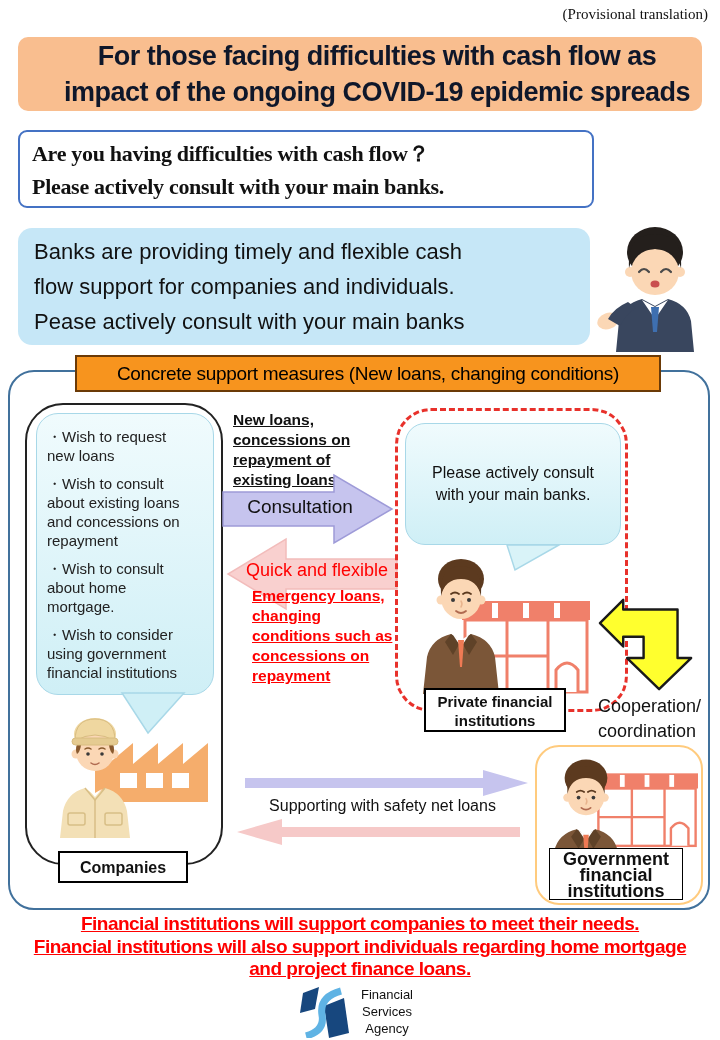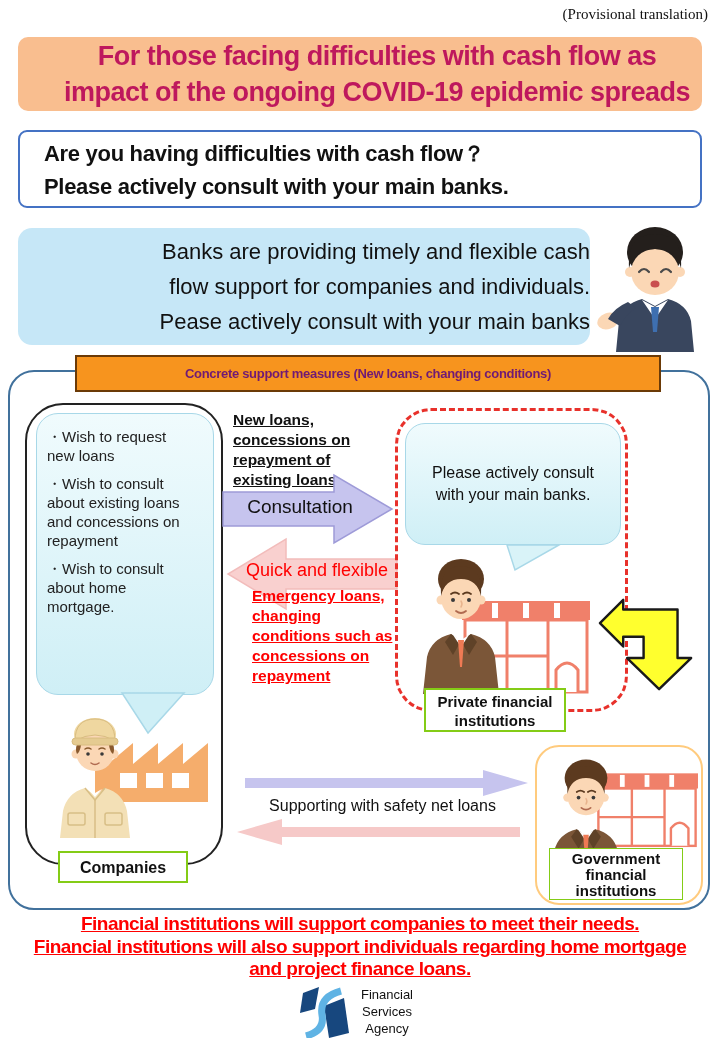--- a/index.html
+++ b/index.html
@@ -9,44 +9,44 @@
     font-family:"Liberation Sans","DejaVu Sans",sans-serif; color:#111;
     overflow:hidden;
   }
   .abs { position:absolute; }
   .pre { white-space:pre-line; }
 
   .provisional { top:6px; right:12px; font-family:"Liberation Serif","DejaVu Serif",serif; font-size:15px; color:#111; }
 
   .banner { left:18px; top:37px; width:684px; height:74px; background:#F9BE8F; border-radius:10px;
             display:flex; align-items:center; justify-content:center; }
-  .banner-text { color:#be185d; font-weight:bold; font-size:27px; line-height:36px; text-align:center; letter-spacing:-0.5px;margin-left:34px; }
-
-  .question-box { left:18px; top:130px; width:684px; height:78px; background:#fff; border:2px solid #4472C4; border-radius:9px;
-                  padding:5px 0 0 24px; }
+  .banner-text { color:#0f172a; font-weight:bold; font-size:27px; line-height:36px; text-align:center; letter-spacing:-0.5px;margin-left:34px; }
+
+  .question-box { left:18px; top:130px; width:576px; height:78px; background:#fff; border:2px solid #4472C4; border-radius:9px;
+                  padding:5px 0 0 12px;font-family:Liberation Serif, serif; }
   .question-text { font-weight:bold; font-size:22px; line-height:33px; letter-spacing:-0.3px; }
 
   .info-box { left:18px; top:228px; width:572px; height:117px; background:#C6E7F7; border-radius:14px; padding:6px 0 0 16px; }
-  .info-text { font-size:22px; line-height:35px;text-align:right; }
+  .info-text { font-size:22px; line-height:35px; }
 
   .main-container { left:8px; top:370px; width:702px; height:540px; border:2.5px solid #41719C; border-radius:26px; background:#fff; }
 
   .section-header { left:75px; top:355px; width:586px; height:37px; background:#F7941E; border:2px solid #6B3A07;
                     display:flex; align-items:center; justify-content:center; z-index:5; }
-  .section-header-text { font-weight:bold; font-size:13px; letter-spacing:-0.3px; color:#701a75; }
+  .section-header-text { font-weight:normal; font-size:19px; letter-spacing:-0.3px; color:#000000; }
 
   .left-container { left:25px; top:403px; width:198px; height:462px; background:#fff; border:2px solid #222; border-radius:38px; }
   .companies-bubble { left:36px; top:413px; width:178px; height:282px; border-radius:22px;
                       background:linear-gradient(#F0FBFD,#CFEFF6); border:1.5px solid #A8D8E8; padding:13px 16px 0 10px; }
   .bubble-item { font-size:15px; line-height:19px; margin-bottom:9px; color:#222; }
 
-  .label-box { background:#fff; border:2px solid #84cc16; text-align:center; font-weight:bold; z-index:6; }
+  .label-box { background:#fff; border:2px solid #000000; text-align:center; font-weight:bold; z-index:6; }
   .companies-label { left:58px; top:851px; width:130px; height:32px; font-size:16px; line-height:29px; }
   .private-label { left:424px; top:688px; width:142px; height:44px; font-size:15px; line-height:19px; padding-top:2px; }
-  .government-label { left:549px; top:848px; width:134px; height:52px; font-size:15px; line-height:16px; padding-top:2px; border-width:1.5px; }
+  .government-label { left:549px; top:848px; width:134px; height:52px; font-size:18px; line-height:16px; padding-top:2px; border-width:1.5px; }
 
   .mid-top-label { left:233px; top:410px; width:158px; font-size:15.5px; font-weight:bold; line-height:20px;
                    text-decoration:underline; color:#111; }
   .consultation-label { left:235px; top:496px; width:130px; font-size:19px; text-align:center; z-index:3; }
   .quick-label { left:238px; top:560px; width:158px; font-size:18px; color:#FF0000; text-align:center; z-index:3; }
   .emergency-label { left:252px; top:586px; width:142px; font-size:15.5px; font-weight:bold; color:#FF0000;
                      text-decoration:underline; line-height:20px; }
 
   .dashed-box { left:395px; top:408px; width:233px; height:304px; border:3px dashed #E8312B; border-radius:36px; }
   .private-bubble { left:405px; top:423px; width:216px; height:122px; border-radius:20px;
@@ -108,20 +108,21 @@
 
   <div class="abs section-header">
     <div class="section-header-text">Concrete support measures (New loans, changing conditions)</div>
   </div>
 
   <div class="abs left-container"></div>
   <div class="abs companies-bubble">
     <div class="bubble-item">・Wish to request new loans</div>
     <div class="bubble-item">・Wish to consult about existing loans and concessions on repayment</div>
     <div class="bubble-item">・Wish to consult about home mortgage.</div>
+    <div class="bubble-item">・Wish to consider using government financial institutions</div>
   </div>
   <svg class="abs" style="left:118px; top:691px;" width="72" height="46" viewBox="0 0 72 46">
     <polygon points="4,2 66,2 30,42" fill="#CFEFF6" stroke="#A8D8E8" stroke-width="1.5"></polygon>
   </svg>
   <svg class="abs" style="left:95px; top:726px;" width="122" height="76" viewBox="0 0 122 76">
     <rect x="0" y="10" width="13" height="66" fill="#F5AD6C"></rect>
     <path d="M13,76 L13,38 L38,17 L38,38 L63,17 L63,38 L88,17 L88,38 L113,17 L113,76 Z" fill="#F5AD6C"></path>
     <rect x="25" y="47" width="17" height="15" fill="#fff"></rect>
     <rect x="51" y="47" width="17" height="15" fill="#fff"></rect>
     <rect x="77" y="47" width="17" height="15" fill="#fff"></rect>
@@ -192,20 +193,22 @@
     <circle cx="38" cy="48" r="2" fill="#3a3a3a"></circle>
       <circle cx="54" cy="48" r="2" fill="#3a3a3a"></circle>
     <path d="M46,49 q2,3 0,6" stroke="#E8B48E" stroke-width="1.5" fill="none" stroke-linecap="round"></path>
     <path d="M41,59 q5,4 10,0" stroke="#B06A50" stroke-width="1.8" fill="none" stroke-linecap="round"></path>
   </svg>
   <div class="abs label-box private-label">Private financial institutions</div>
 
   <svg class="abs" style="left:598px; top:596px;" width="97" height="97" viewBox="0 0 100 100">
     <polygon points="2,28 26,4 26,14 82,14 82,64 96,64 63,96 30,64 47,64 47,42 26,42 26,52" fill="#FFFF2E" stroke="#1a1a1a" stroke-width="2.5" stroke-linejoin="round"></polygon>
   </svg>
+  <div class="abs cooperation-label pre">Cooperation/
+coordination</div>
 
   <svg class="abs" style="left:245px; top:768px;" width="285" height="30" viewBox="0 0 285 30">
     <polygon points="0,10 238,10 238,2 283,15 238,28 238,20 0,20" fill="#C6C4EE"></polygon>
   </svg>
   <div class="abs flow-label safety-label">Supporting with safety net loans</div>
   <svg class="abs" style="left:235px; top:817px;" width="285" height="30" viewBox="0 0 285 30">
     <polygon points="285,10 47,10 47,2 2,15 47,28 47,20 285,20" fill="#F6C9C8"></polygon>
   </svg>
 
   <div class="abs government-box"></div>

